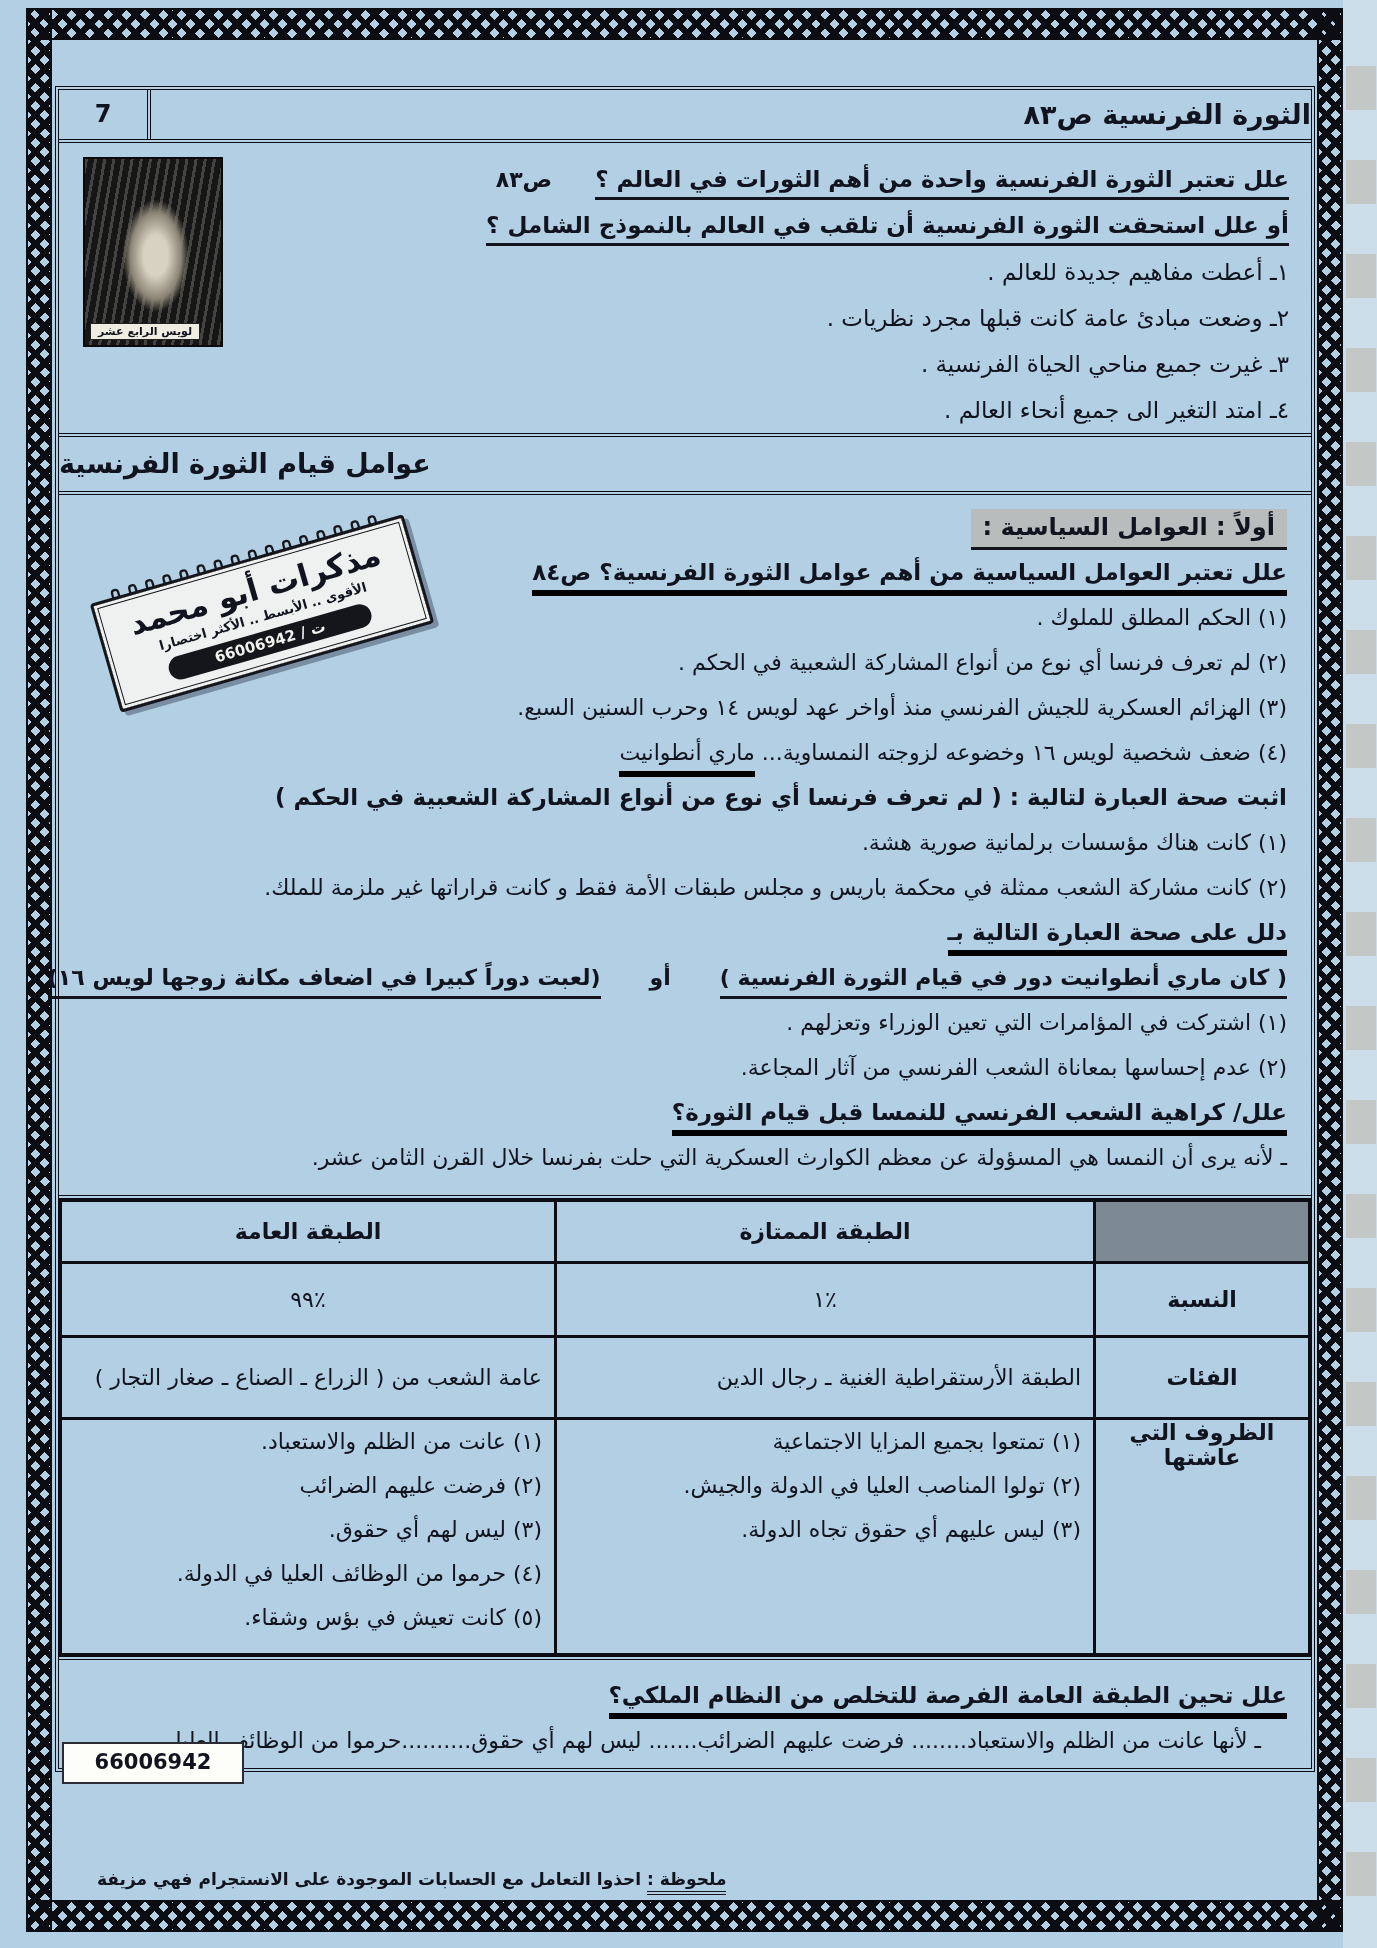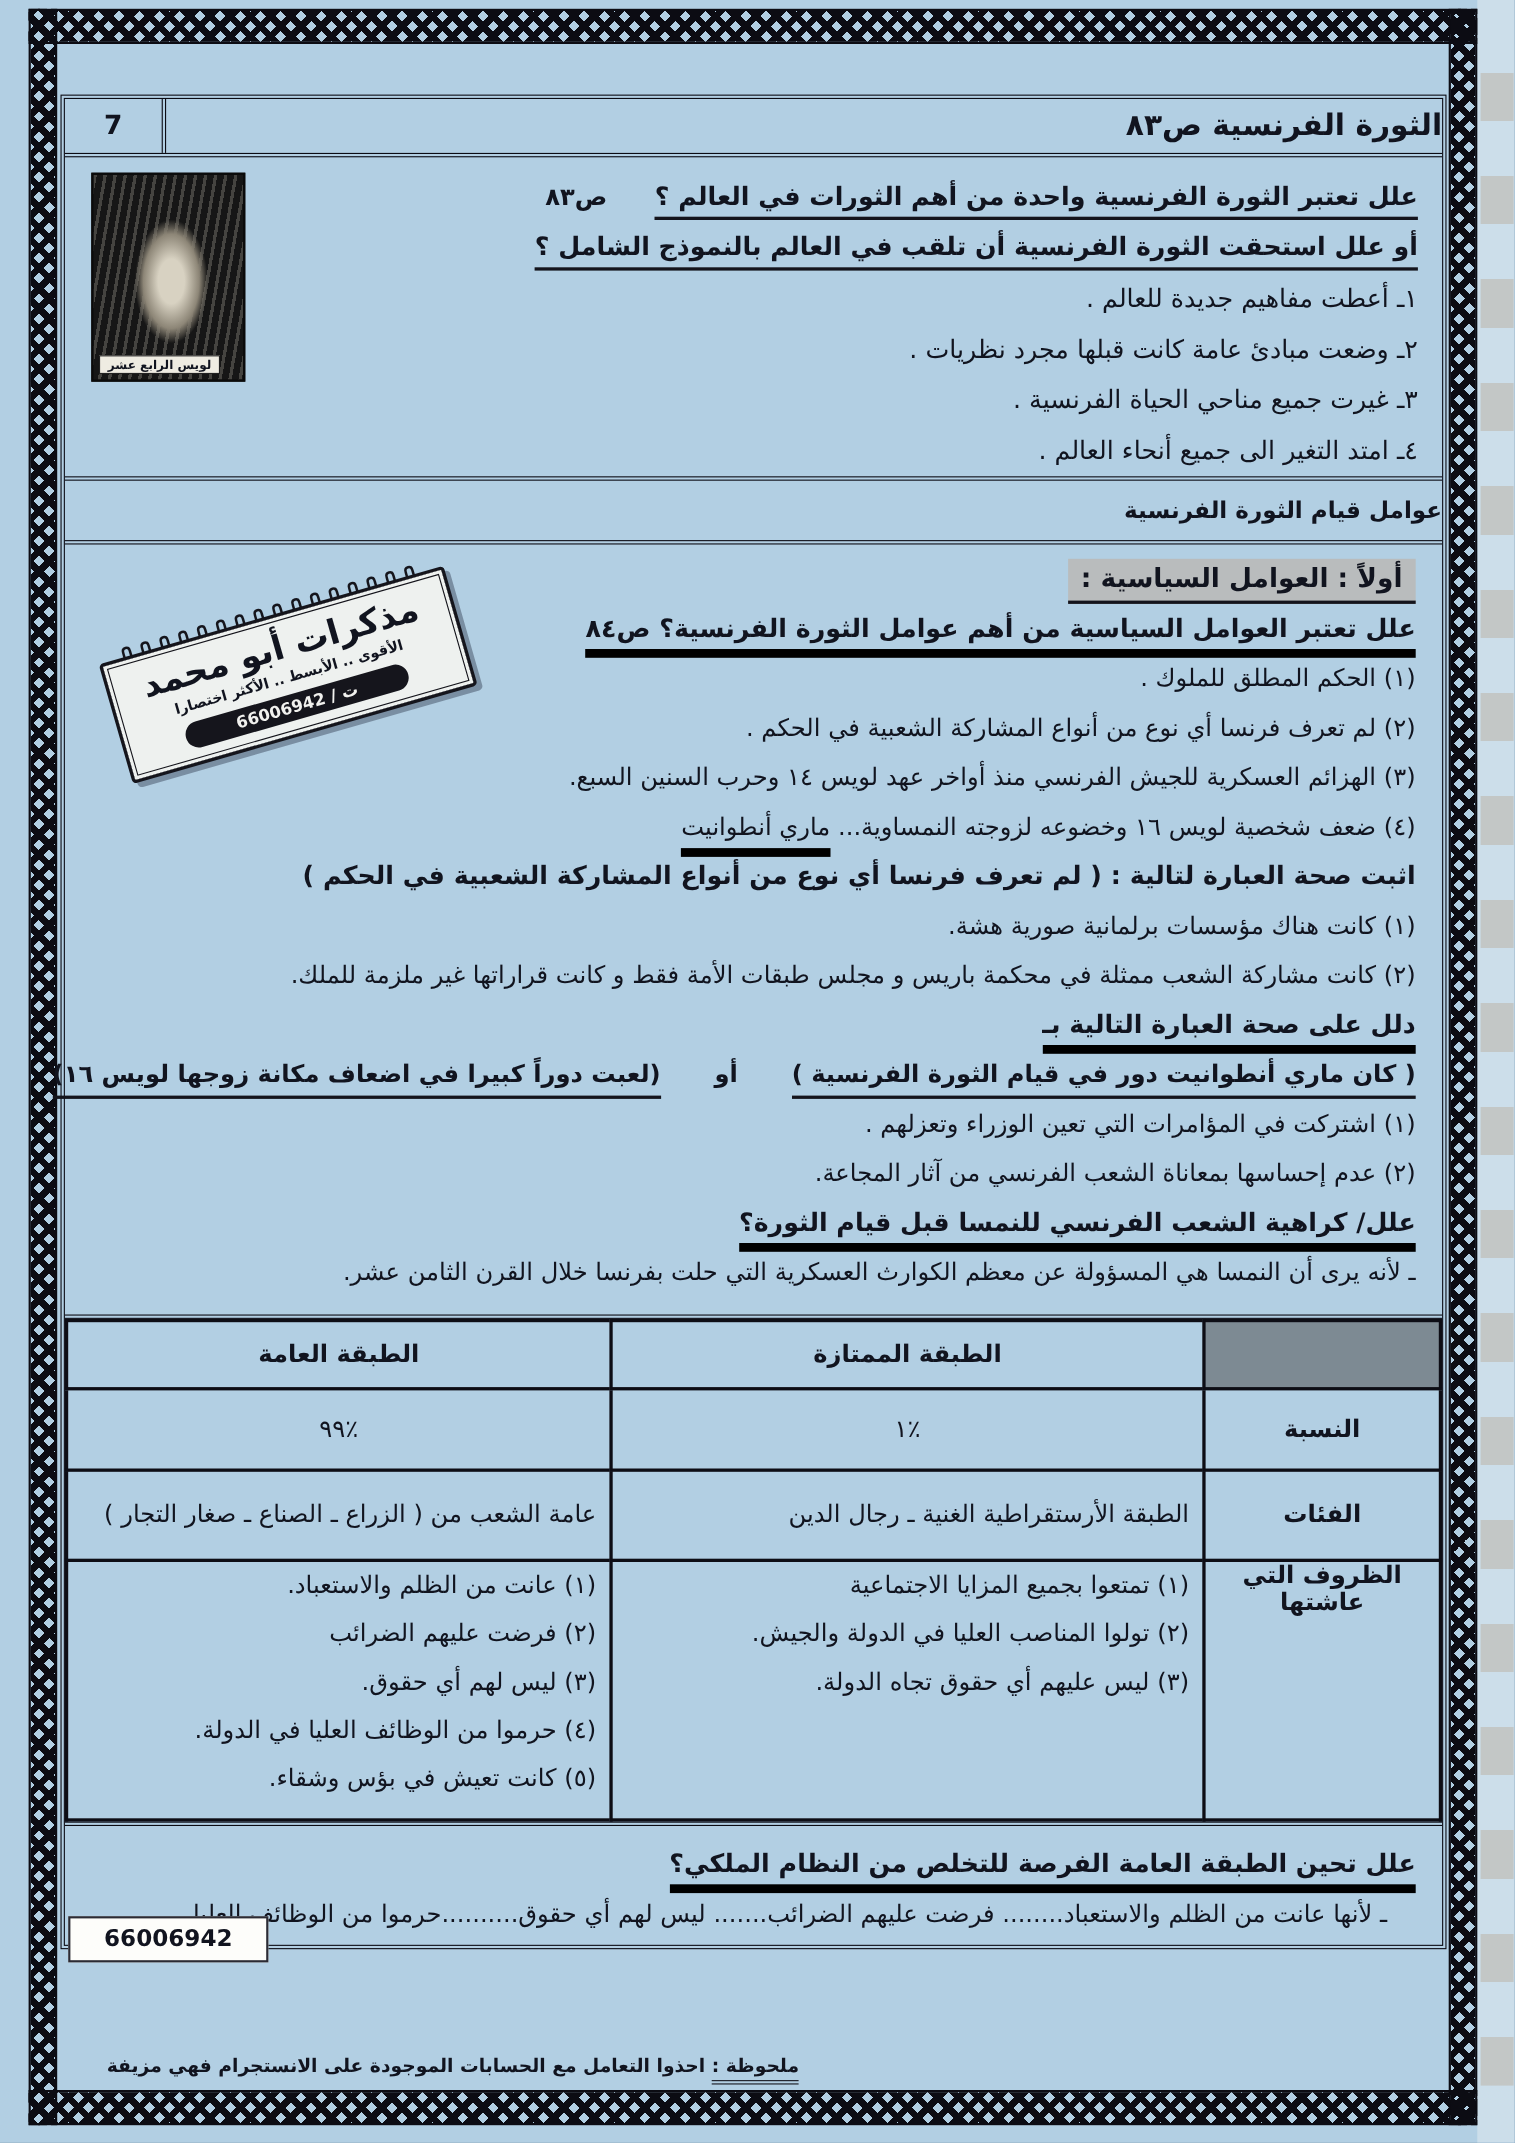--- a/index.html
+++ b/index.html
@@ -35,29 +35,29 @@
   .qtext{font-weight:700;font-size:23px;border-bottom:3px solid #14141c;padding-bottom:3px;display:inline-block;line-height:30px;}
   .pageref{font-weight:700;font-size:22px;margin-right:36px;}
   .ans{font-weight:400;font-size:23px;}
   .portrait{position:absolute;left:24px;top:14px;width:136px;height:186px;border:2px solid #0a0a0a;background:
      radial-gradient(ellipse 46px 78px at 52% 52%, #d8d2c2 0 26%, #8d8677 55%, rgba(0,0,0,0) 72%),
      repeating-linear-gradient(100deg, rgba(210,205,190,.25) 0 3px, rgba(0,0,0,0) 3px 9px),
      #161616;}
   .portrait-cap{position:absolute;left:5px;bottom:5px;background:#efece2;border:1px solid #222;
      font-size:11px;font-weight:700;padding:1px 7px;white-space:nowrap;}
   
-  .banner{height:54px;line-height:54px;text-align:right;font-size:21px;font-weight:700;}
+  .banner{height:54px;line-height:54px;text-align:left;font-size:27px;font-weight:700;}
   
   .political{position:relative;height:690px;padding:10px 24px 0 10px;}
   .pline{height:45px;line-height:45px;font-size:22px;white-space:nowrap;}
   .greyhead{display:inline-block;background:#b9bcbd;padding:1px 12px 3px;font-weight:700;font-size:24px;
      border-bottom:3px solid #14141c;line-height:34px;}
   .greyhead.dbl{border-bottom:5px double #14141c;}
   .qline{font-weight:700;font-size:23px;}
-  .uline{border-bottom:8px solid #000000;padding-bottom:3px;display:inline-block;line-height:30px;margin-left:46px;}
+  .uline{border-bottom:6px solid #000000;padding-bottom:3px;display:inline-block;line-height:30px;margin-left:46px;}
   .stmt{font-weight:700;font-size:22px;border-bottom:3px solid #14141c;padding-bottom:3px;display:inline-block;line-height:30px;}
   .orword{font-weight:700;margin:0 42px;}
   
   .stamp{position:absolute;left:40px;top:62px;width:296px;transform:rotate(-16deg);
      background:#eef1ef;border:3px solid #15151c;border-radius:4px;
      box-shadow:4px 5px 0 rgba(15,20,40,.35), inset 0 0 0 3px #eef1ef, inset 0 0 0 4px #15151c;
      padding:10px 12px 12px;text-align:center;direction:rtl;}
   .stamp-loops{position:absolute;top:-15px;left:6px;right:6px;font-size:17px;letter-spacing:4px;
      color:#15151c;font-weight:700;line-height:17px;overflow:hidden;white-space:nowrap;}
   .stamp-loops::before{content:"∩∩∩∩∩∩∩∩∩∩∩∩∩∩∩∩";}

